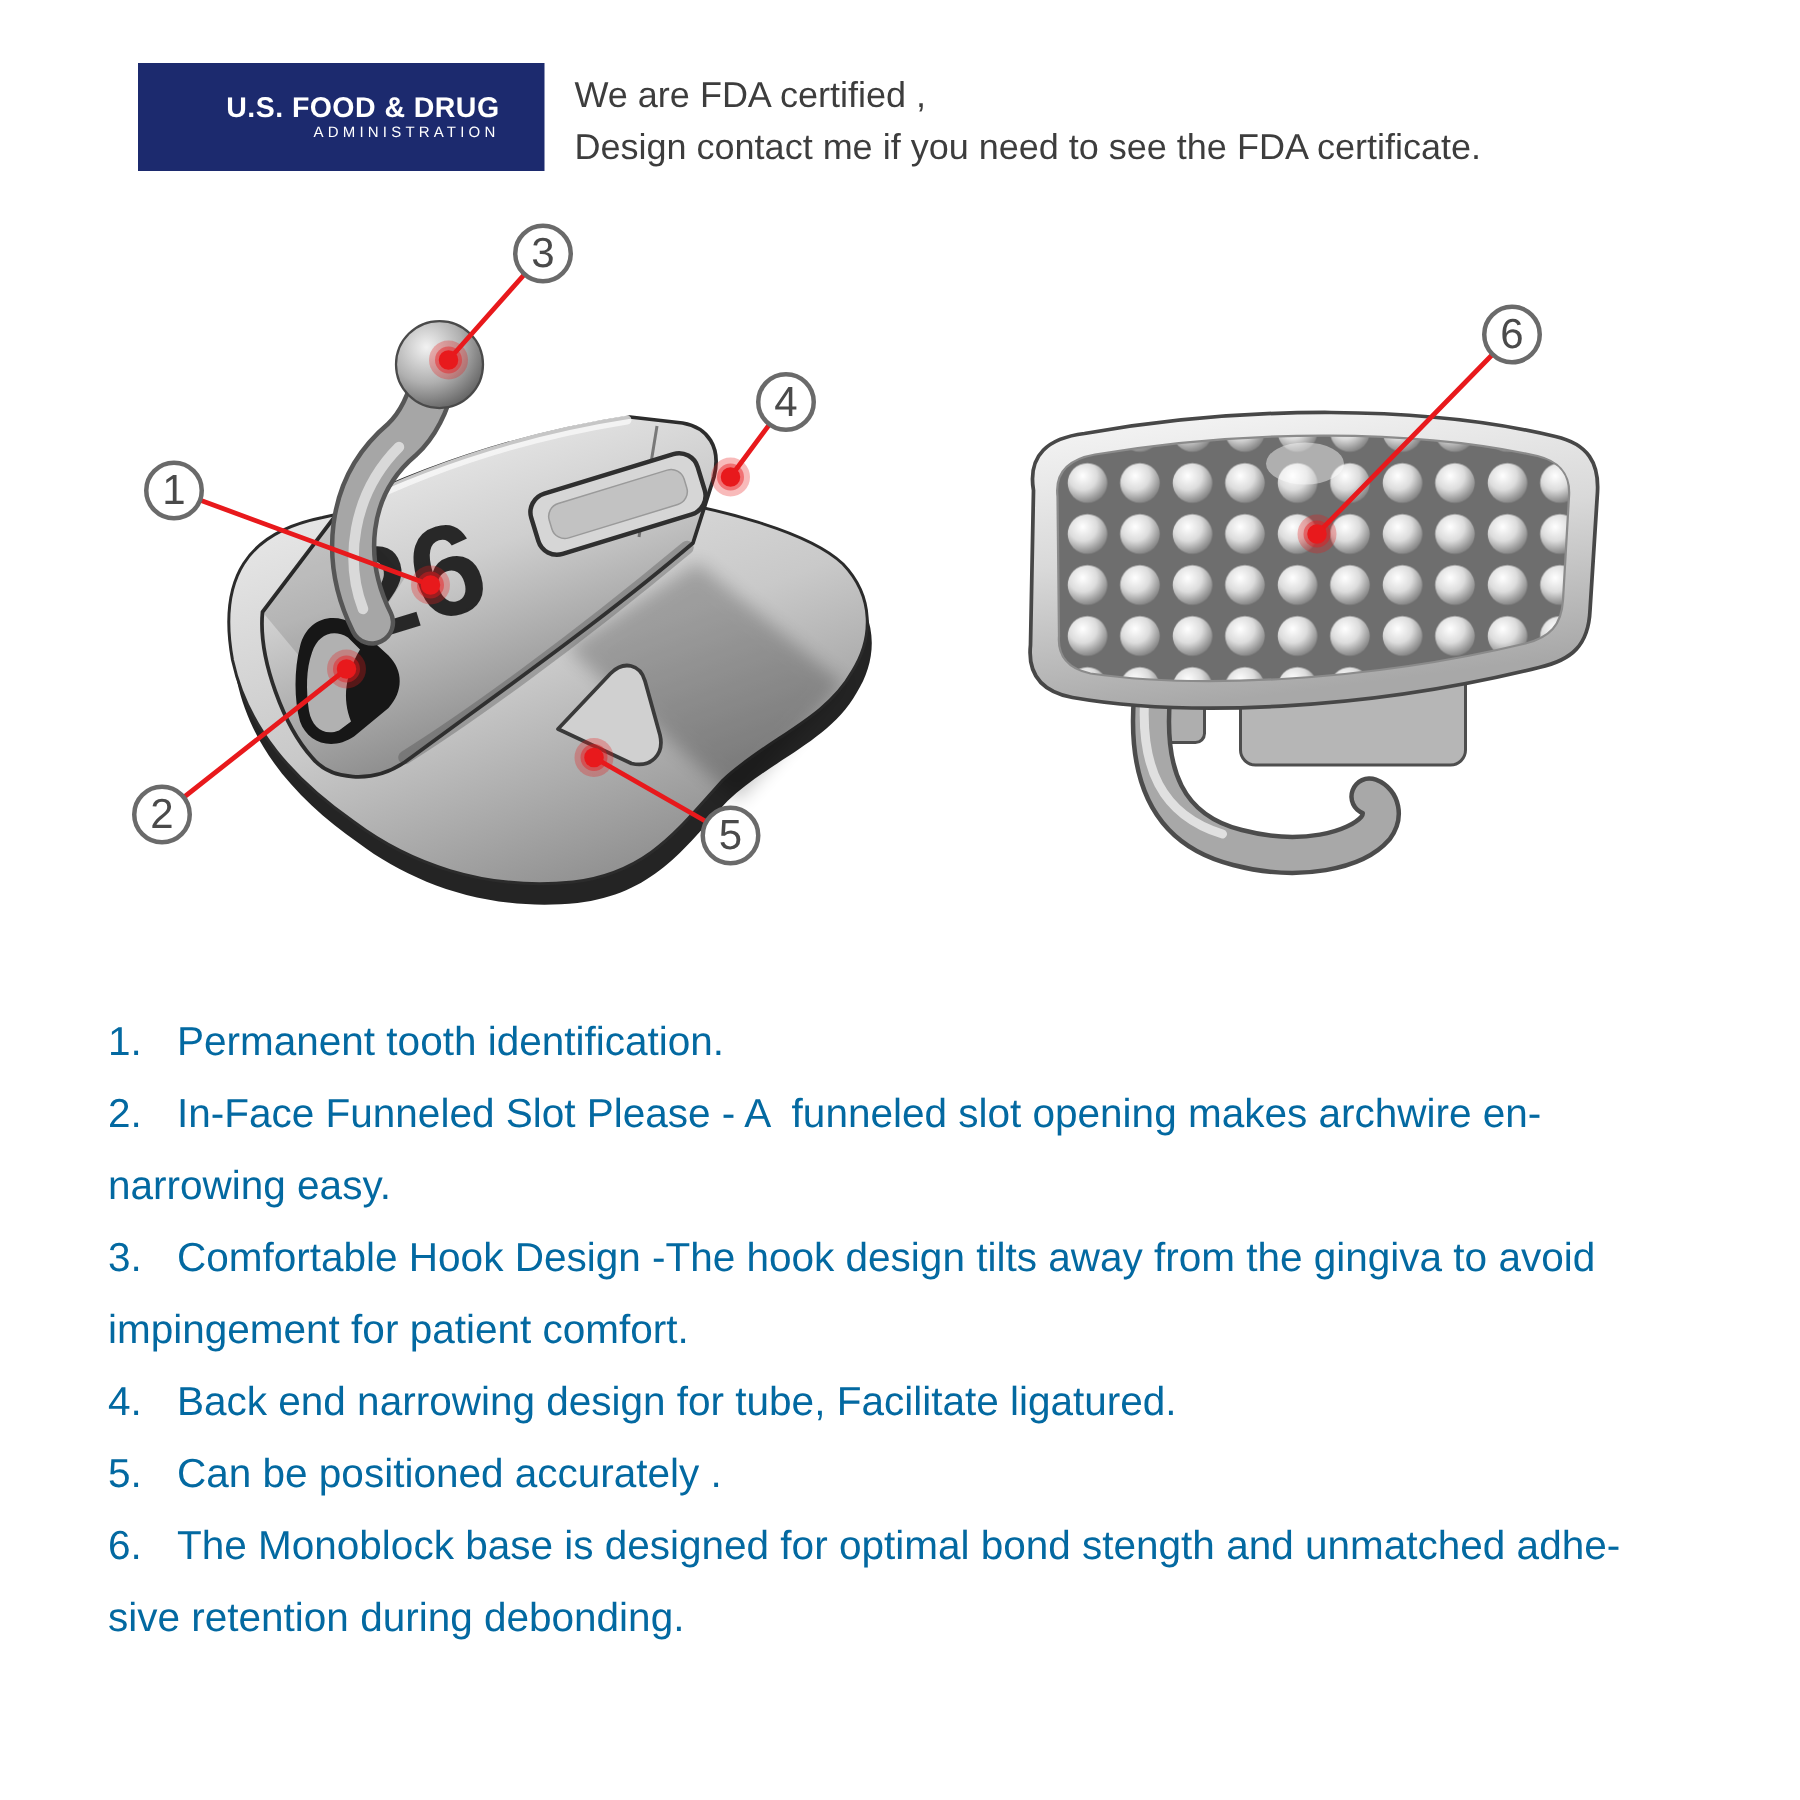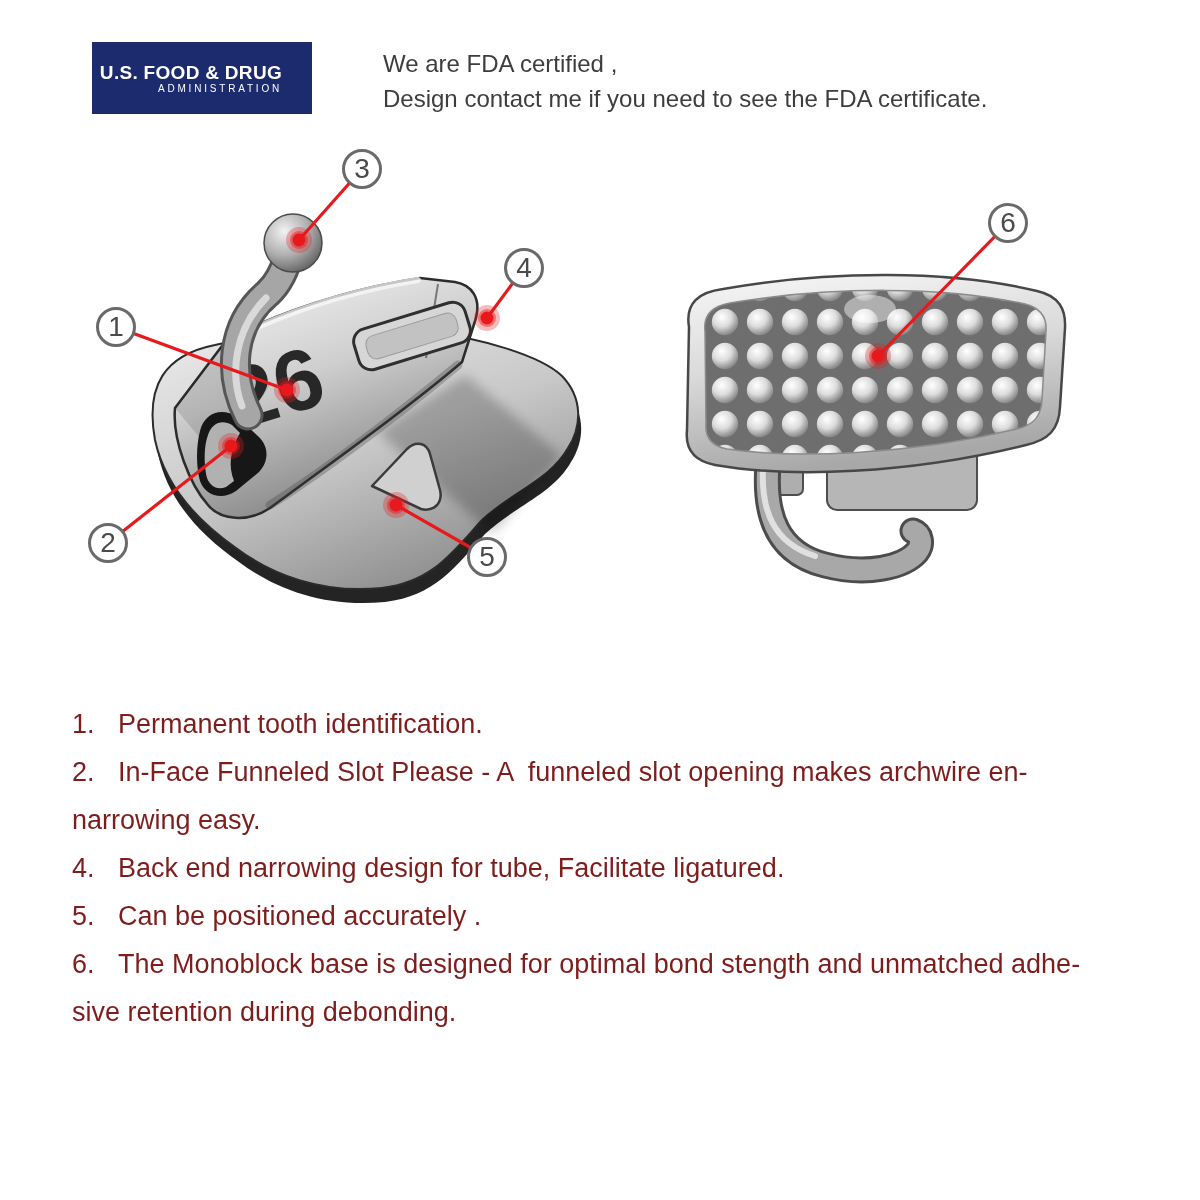--- a/index.html
+++ b/index.html
@@ -1,37 +1,37 @@
 <!DOCTYPE html>
 <html><head>
 <meta charset="utf-8">
 <style>
   html,body{margin:0;padding:0;background:#ffffff;}
   .stage{position:relative;width:1200px;height:1200px;background:#ffffff;overflow:hidden;
          font-family:"Liberation Sans",sans-serif;}
 
   
-  .fda-logo{position:absolute;left:92px;top:42px;width:220px;height:72px;background:#1c2a6e;
+  .fda-logo{position:absolute;left:92px;top:42px;width:271px;height:72px;background:#1c2a6e;
             color:#ffffff;display:flex;flex-direction:column;justify-content:center;
             align-items:flex-end;padding-right:30px;box-sizing:border-box;}
   .fda-title{font-size:19px;font-weight:bold;letter-spacing:0.3px;line-height:20px;}
   .fda-sub{font-size:10px;letter-spacing:2.8px;margin-top:0;}
   .cert{position:absolute;left:383px;top:46px;font-size:24px;color:#3d3d3d;line-height:35px;}
 
   
   .svg-left{position:absolute;left:120px;top:190px;width:480px;height:420px;z-index:1;}
   .svg-right{position:absolute;left:665px;top:265px;width:420px;height:330px;z-index:1;}
   .overlay{position:absolute;left:0;top:0;width:1200px;height:1200px;z-index:5;pointer-events:none;}
 
   .badge{position:absolute;width:40px;height:40px;box-sizing:border-box;border:3px solid #6a6a6a;
          border-radius:50%;background:#ffffff;color:#4a4a4a;font-size:28px;line-height:1;
          display:flex;align-items:center;justify-content:center;z-index:6;}
 
   
-  .features{position:absolute;left:72px;top:700px;width:1072px;font-size:27px;color:#7f1d1d;}
+  .features{position:absolute;left:72px;top:670px;width:1072px;font-size:27px;color:#0369a1;}
   .f-line{line-height:48px;white-space:pre-wrap;}
   .f-num{display:inline-block;width:46px;}
 </style>
 </head>
 <body>
 
 <div class="stage">
 
   <div class="fda-logo">
     <div class="fda-title">U.S. FOOD &amp; DRUG</div>
@@ -179,20 +179,24 @@
 
   <div class="features">
     <div>
       <div class="f-line"><span class="f-num">1.</span><span>Permanent tooth identification.</span></div>
     </div>
     <div>
       <div class="f-line"><span class="f-num">2.</span><span>In-Face Funneled Slot Please - A  funneled slot opening makes archwire en-</span></div>
       <div class="f-line">narrowing easy.</div>
     </div>
     <div>
+      <div class="f-line"><span class="f-num">3.</span><span>Comfortable Hook Design -The hook design tilts away from the gingiva to avoid</span></div>
+      <div class="f-line">impingement for patient comfort.</div>
+    </div>
+    <div>
       <div class="f-line"><span class="f-num">4.</span><span>Back end narrowing design for tube, Facilitate ligatured.</span></div>
     </div>
     <div>
       <div class="f-line"><span class="f-num">5.</span><span>Can be positioned accurately .</span></div>
     </div>
     <div>
       <div class="f-line"><span class="f-num">6.</span><span>The Monoblock base is designed for optimal bond stength and unmatched adhe-</span></div>
       <div class="f-line">sive retention during debonding.</div>
     </div>
   </div>

